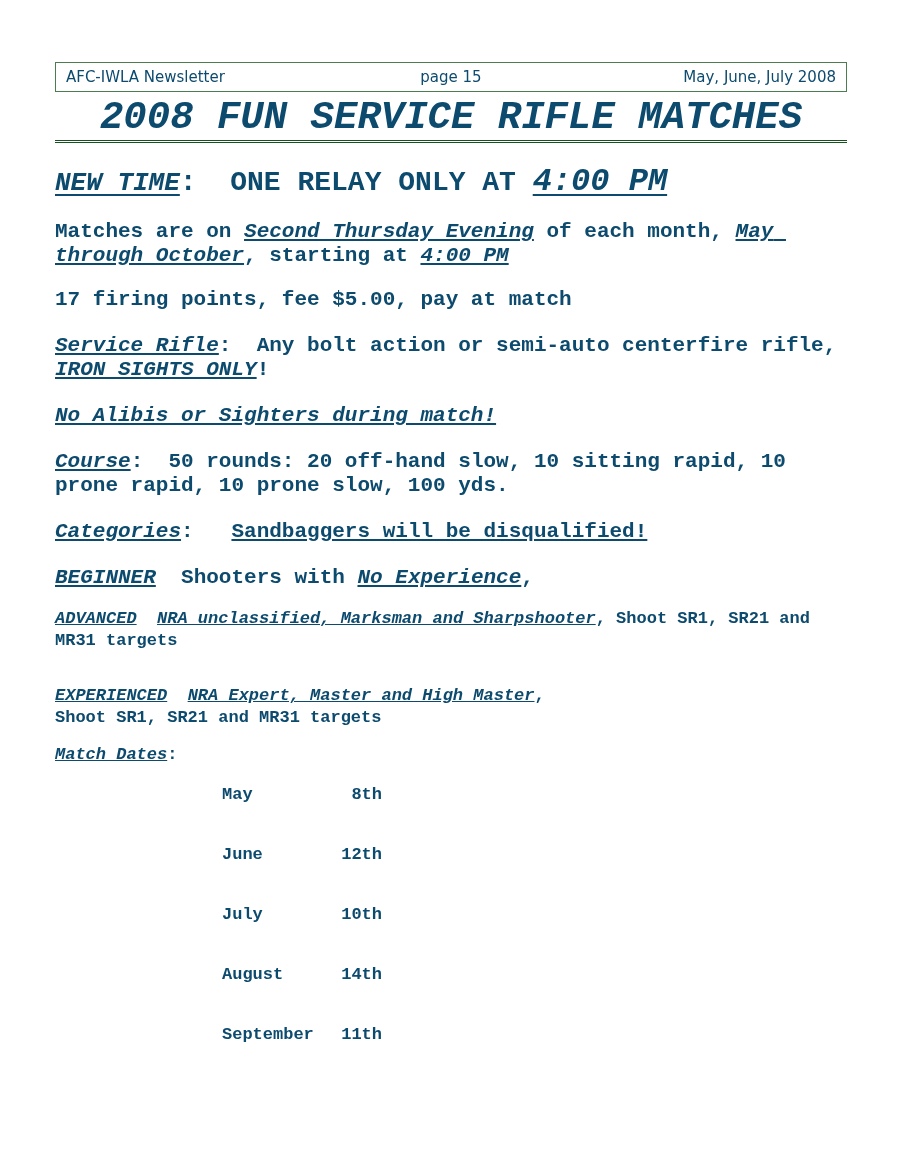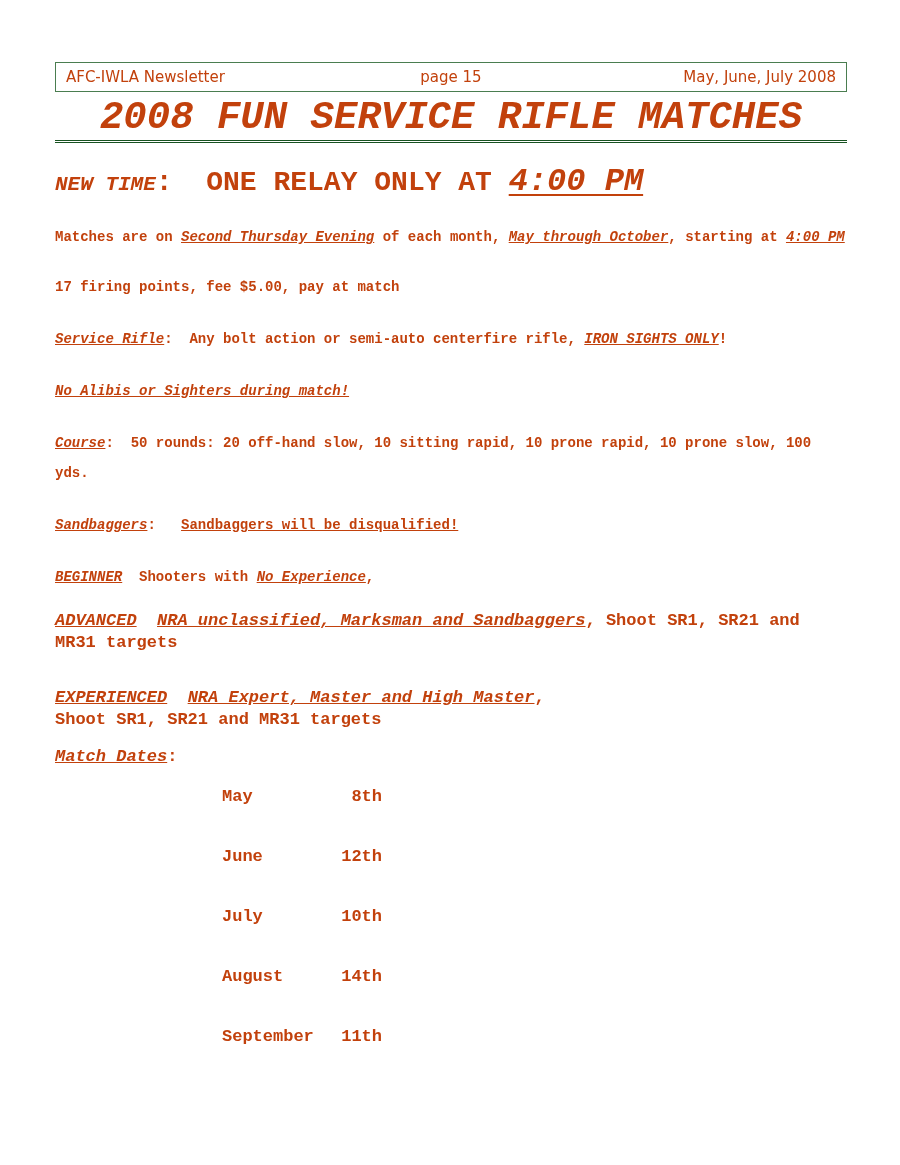--- a/index.html
+++ b/index.html
@@ -1,43 +1,43 @@
 <!DOCTYPE html>
 <html><head>
 <meta charset="utf-8">
 <style>
   html,body { margin:0; padding:0; background:#ffffff; }
   .page {
     position:relative; width:900px; height:1165px; box-sizing:border-box;
     padding:62px 53px 0 55px; background:#ffffff; overflow:hidden;
-    font-family:"Liberation Mono", monospace; color:#c2410c;
+    font-family:"Liberation Mono", monospace; color:#0c4a6e;
   }
   
   .header-box {
     position:relative; height:30px; box-sizing:border-box;
     border:1px solid #4a7d50; display:flex; align-items:center;
     justify-content:space-between; padding:0 10px;
     font-family:"DejaVu Sans", sans-serif; font-size:15px; font-weight:normal;
   }
   .header-center { position:absolute; left:50%; transform:translateX(-50%); }
   
   .title {
     margin:4px 0 0; text-align:center;
     font-size:39px; line-height:44px; font-weight:bold; font-style:italic;
     border-bottom:3px double #185221; white-space:pre;
   }
   
   .newtime {
     margin:20px 0 0; font-size:28px; line-height:38px; font-weight:bold;
     white-space:pre; text-underline-offset:4px;
   }
-  .newtime .nt-label { font-size:21px; font-style:italic; text-decoration-thickness:2px; }
+  .newtime .nt-label { font-size:26px; font-style:italic; text-decoration:underline; text-decoration-thickness:2px; }
   .newtime .nt-time  { font-size:32px; font-style:italic; text-decoration:underline; text-decoration-thickness:2px; }
   
-  .p  { margin:22px 0 0; font-size:14px; line-height:30px; font-weight:bold; white-space:pre-wrap; }
+  .p  { margin:22px 0 0; font-size:21px; line-height:24px; font-weight:bold; white-space:pre-wrap; }
   .small { font-size:17px; line-height:22px; }
   .iu { font-style:italic; text-decoration:underline; }
   .bu { text-decoration:underline; }
   
   .dates { display:flex; margin:16px 0 0; font-size:17px; line-height:20px; font-weight:bold; white-space:pre-wrap; }
   .dates-label { flex:0 0 167px; }
   .drow { display:flex; }
   .dmonth { width:103px; }
   .dday { width:57px; text-align:right; }
   .dnote { padding-left:38px; }
@@ -61,25 +61,25 @@
 
   <p class="p" style="margin-top:20px">17 firing points, fee $5.00, pay at match</p>
 
   <p class="p"><span class="iu">Service Rifle</span><span>:  Any bolt action or semi-auto centerfire rifle, </span><span class="iu">IRON SIGHTS ONLY</span><span>!</span></p>
 
 
   <p class="p iu">No Alibis or Sighters during match!</p>
 
   <p class="p"><span class="iu">Course</span><span>:  50 rounds: 20 off-hand slow, 10 sitting rapid, 10 prone rapid, 10 prone slow, 100 yds.</span></p>
 
-  <p class="p"><span class="iu">Sandbaggers</span><span>:   </span><span class="bu">Sandbaggers will be disqualified!</span></p>
+  <p class="p"><span class="iu">Categories</span><span>:   </span><span class="bu">Sandbaggers will be disqualified!</span></p>
 
   <p class="p"><span class="iu">BEGINNER</span><span>  Shooters with </span><span class="iu">No Experience</span><span>,</span><br></p>
 
-  <p class="p small" style="margin-top:18px"><span class="iu">ADVANCED</span><span>  </span><span class="iu">NRA unclassified, Marksman and Sandbaggers</span><span>, Shoot SR1, SR21 and MR31 targets</span></p>
+  <p class="p small" style="margin-top:18px"><span class="iu">ADVANCED</span><span>  </span><span class="iu">NRA unclassified, Marksman and Sharpshooter</span><span>, Shoot SR1, SR21 and MR31 targets</span></p>
 
   <p class="p small" style="margin-top:33px"><span class="iu">EXPERIENCED</span><span>  </span><span class="iu">NRA Expert, Master and High Master</span><span>,</span><br><span>Shoot SR1, SR21 and MR31 targets</span></p>
 
   <div class="dates">
     <div class="dates-label"><span class="iu">Match Dates</span><span>:</span></div>
     <div class="dates-rows">
       <div class="drow"><span class="dmonth">May</span><span class="dday">8th</span><span class="dnote"></span></div>
       <div class="drow"><span class="dmonth">June</span><span class="dday">12th</span><span class="dnote"></span></div>
       <div class="drow"><span class="dmonth">July</span><span class="dday">10th</span><span class="dnote"></span></div>
       <div class="drow"><span class="dmonth">August</span><span class="dday">14th</span><span class="dnote"></span></div>

